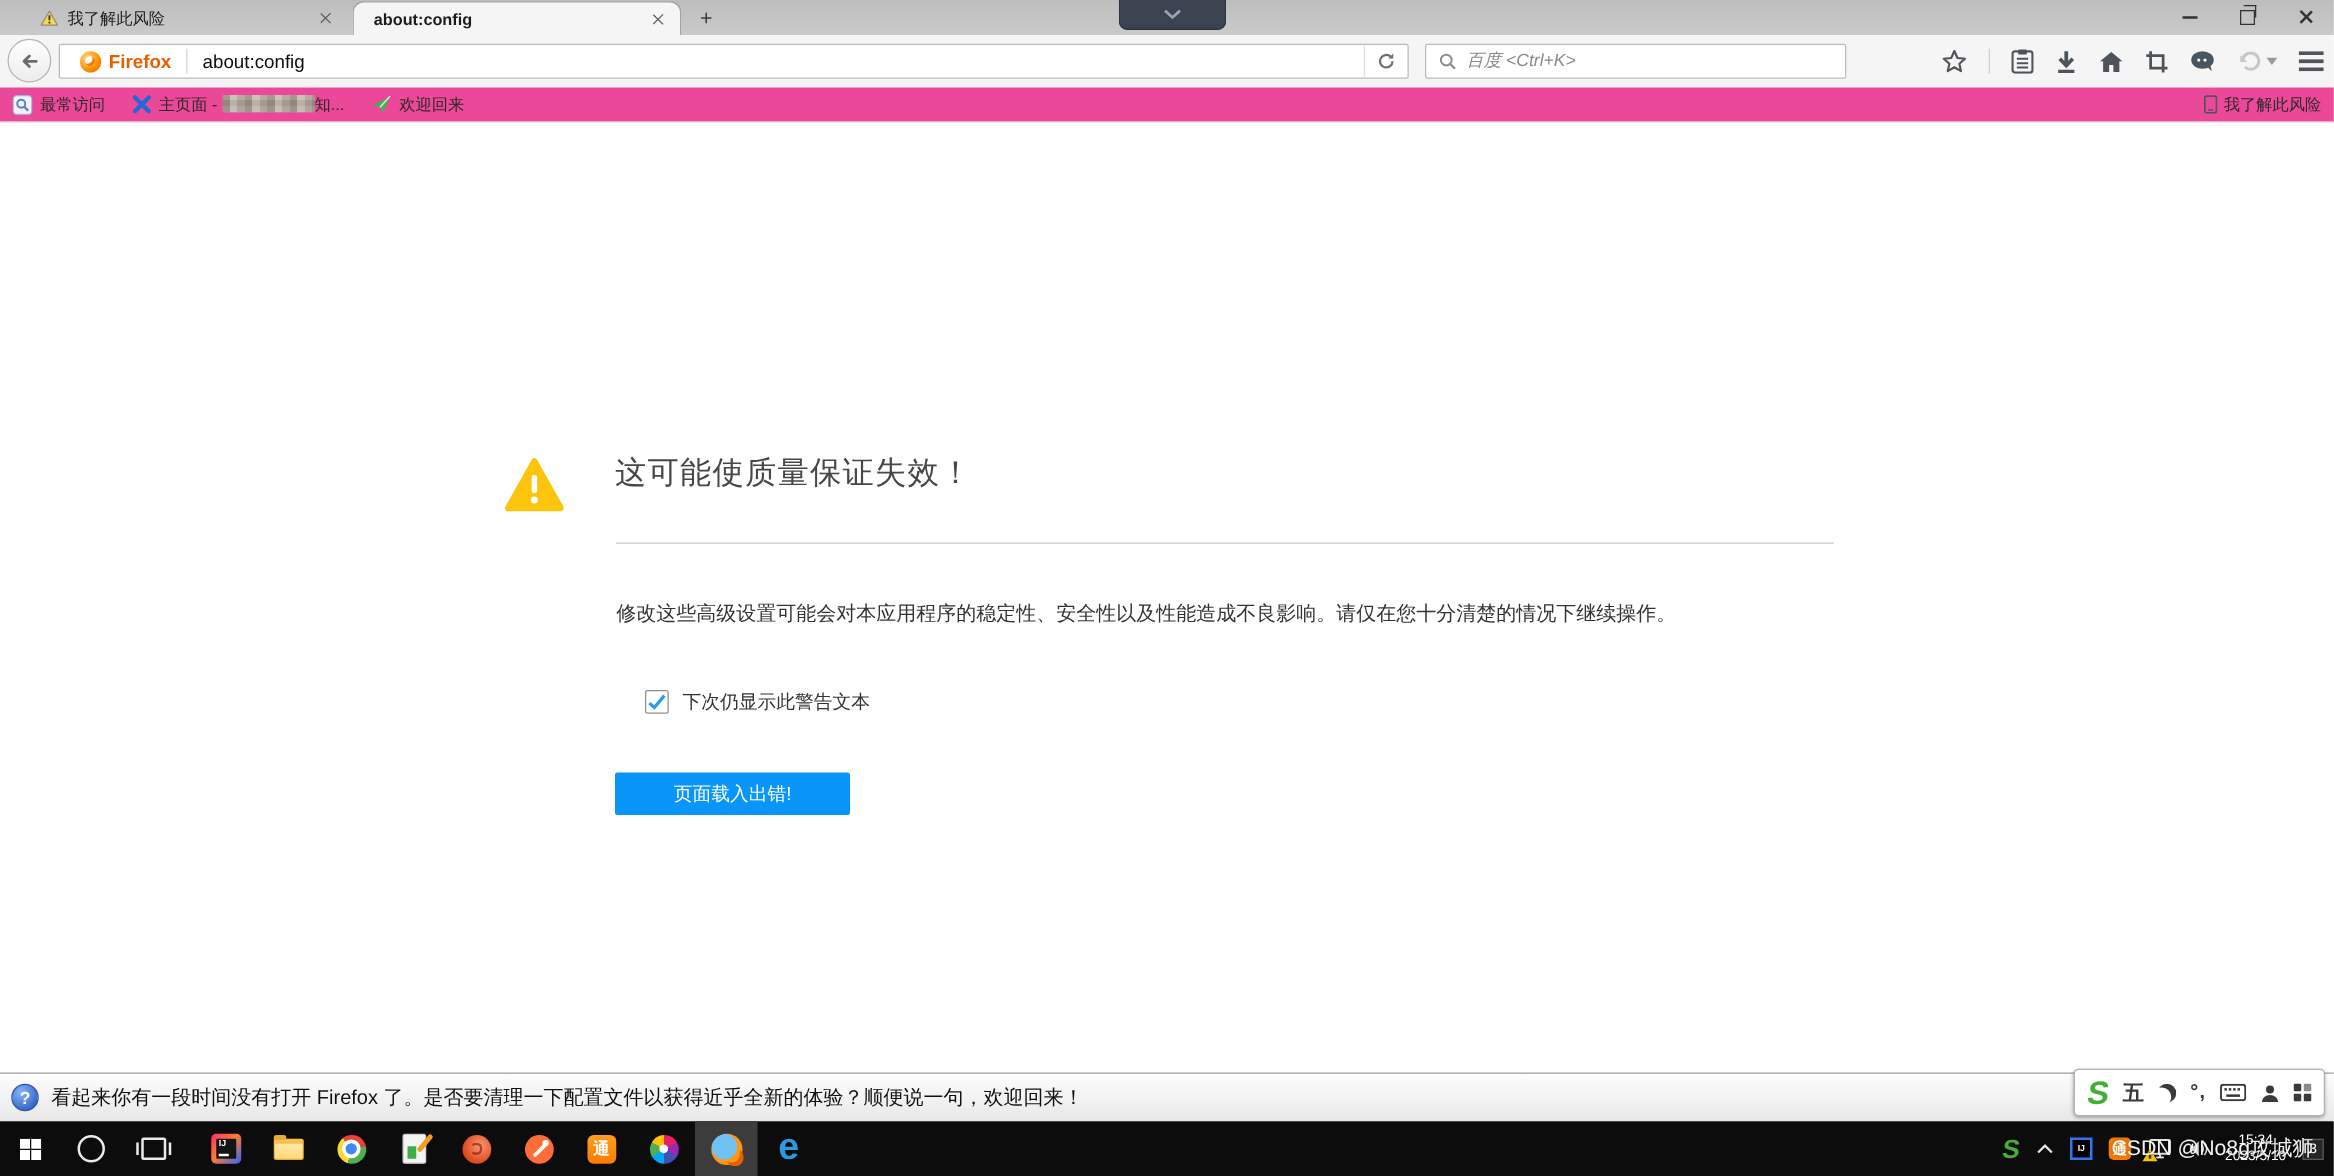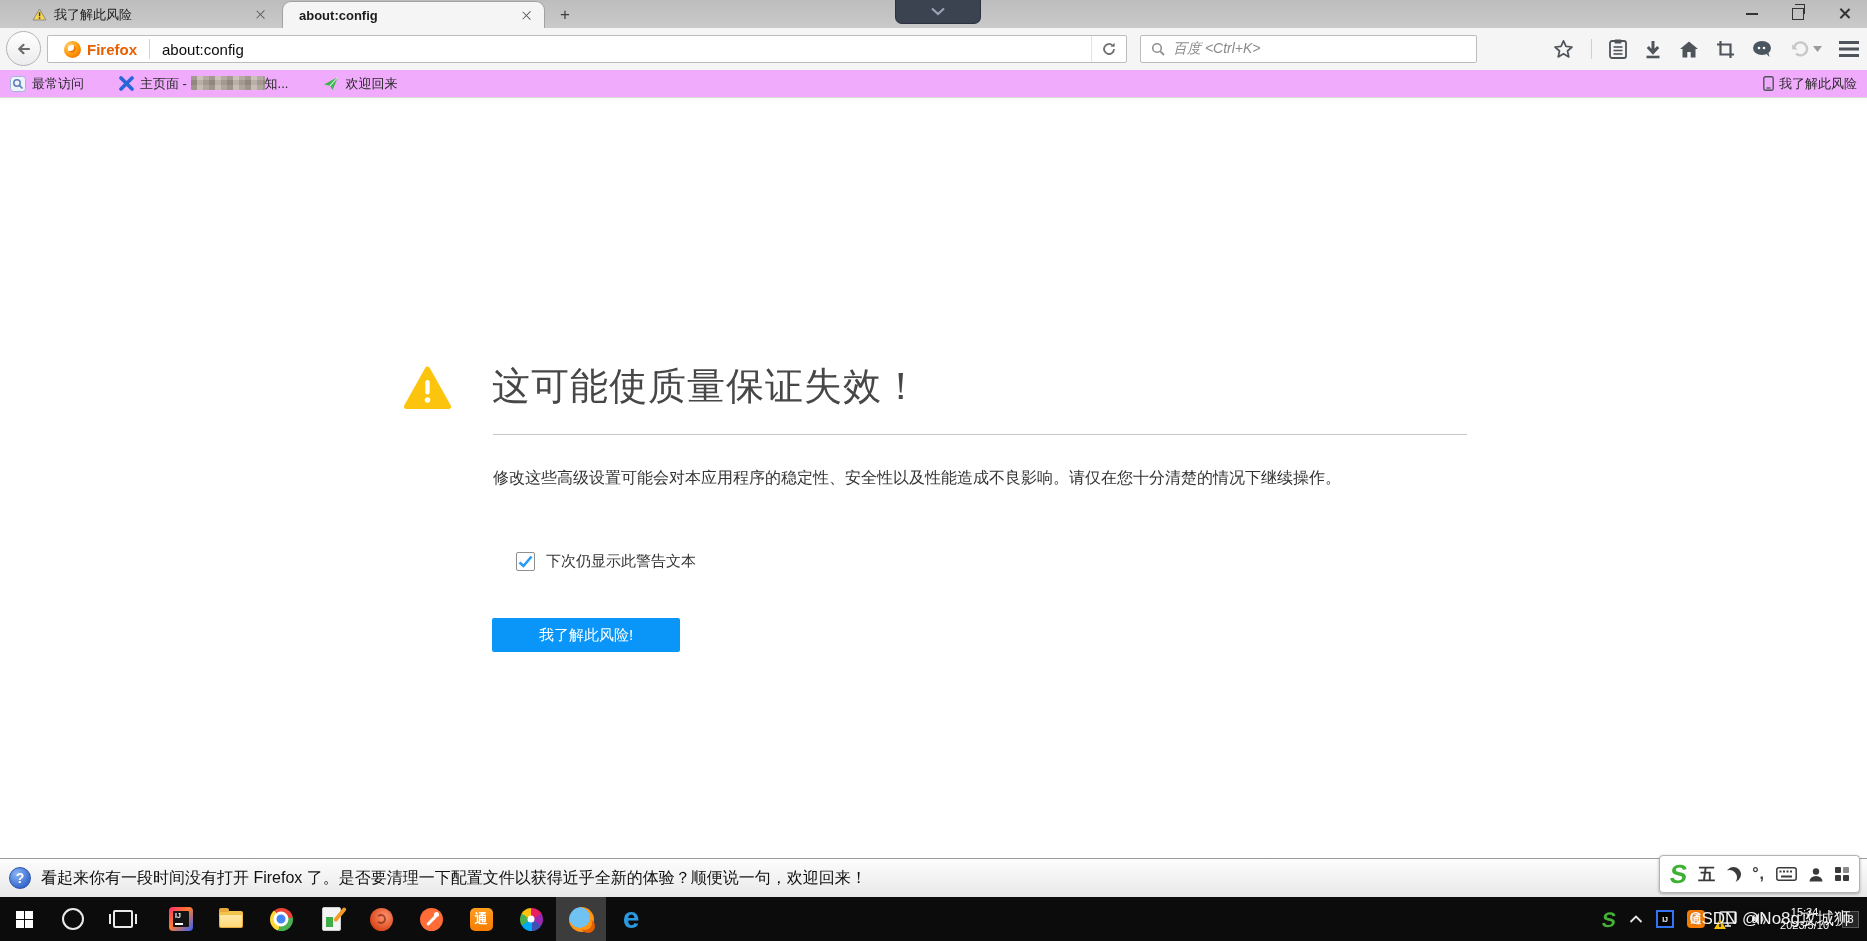--- a/index.html
+++ b/index.html
@@ -60,37 +60,37 @@
     border-left:1px solid #e3e3e3;padding:0 9px;}
   .searchbar{position:absolute;left:1140px;top:7px;width:337px;height:28px;background:#fff;
     border:1px solid #bcbcbe;border-radius:2px;box-sizing:border-box;
     display:flex;align-items:center;padding:0 10px;gap:8px;}
   .search-ph{font-size:14px;font-style:italic;color:#8b8b8b;text-align:right;}
   .navicons{position:absolute;right:8px;top:0;height:42px;display:flex;align-items:center;gap:17px;}
   .nav-sep{width:1px;height:20px;background:#cfcfcf;}
   .undo-group{display:flex;align-items:center;gap:4px;}
 
   
-  .bmbar{position:absolute;left:0;top:70px;width:100%;height:28px;background:#f0abfc;
+  .bmbar{position:absolute;left:0;top:70px;width:100%;height:28px;background:#ec4899;
     border-bottom:1px solid #d8d8d8;box-sizing:border-box;
-    display:flex;padding:0 10px;gap:35px;font-size:13px;color:#2a2a2a;}
+    display:flex;padding:0 10px;gap:22px;font-size:13px;color:#2a2a2a;}
   .bm-item{display:flex;align-items:center;gap:6px;white-space:nowrap;}
   .bm-right{margin-left:auto;display:flex;align-items:center;gap:5px;}
   .mosaic{display:inline-block;width:74px;height:14px;vertical-align:-2px;border-radius:1px;
     background:
       repeating-linear-gradient(90deg,rgba(120,105,95,.55) 0 6px,rgba(190,180,172,.55) 6px 12px,rgba(150,138,128,.55) 12px 18px),
       repeating-linear-gradient(0deg,#cfc8c2 0 5px,#b5aaa2 5px 10px,#d9d4cf 10px 14px);}
 
   
   .content{position:absolute;left:0;top:98px;width:100%;height:760px;background:#fff;}
   .warn-tri{position:absolute;left:404px;top:268px;}
-  .page-heading{position:absolute;left:492px;top:263px;font-size:38px;font-weight:300;
+  .page-heading{position:absolute;left:492px;top:263px;font-size:25px;font-weight:300;
     color:#474749;letter-spacing:1px;white-space:nowrap;}
   .heading-rule{position:absolute;left:493px;top:336px;width:974px;border-top:1px solid #c6c6c6;}
-  .page-body{position:absolute;left:493px;top:367px;width:978px;font-size:16px;
+  .page-body{position:absolute;left:493px;top:381px;width:978px;font-size:16px;
     line-height:26px;color:#333333;}
   .chk-row{position:absolute;left:492px;top:454px;display:flex;align-items:center;gap:11px;padding-left:24px;}
   .chk-box{width:19px;height:19px;background:#fff;border:1px solid #8f8f8f;border-radius:2px;
     display:flex;align-items:center;justify-content:center;box-sizing:border-box;}
   .chk-label{font-size:15px;color:#333;}
   .risk-btn{position:absolute;left:492px;top:520px;width:188px;height:34px;
     background:#0996f8;border:none;border-radius:2px;color:#fff;font-size:15px;
     font-family:inherit;display:flex;align-items:center;justify-content:center;}
 
   
@@ -358,21 +358,21 @@
   <div class="heading-rule"></div>
   <div class="page-body">修改这些高级设置可能会对本应用程序的稳定性、安全性以及性能造成不良影响。请仅在您十分清楚的情况下继续操作。</div>
   <div class="chk-row">
     <span class="chk-box">
       <svg width="15" height="13" viewBox="0 0 15 13">
           <polyline points="1.5,7.5 5.5,11 13.5,1.5" fill="none" stroke="#2a9bf5" stroke-width="2.6"></polyline>
         </svg>
     </span>
     <span class="chk-label">下次仍显示此警告文本</span>
   </div>
-  <button class="risk-btn">我了解此风险!</button>
+  <button class="risk-btn">页面载入出错!</button>
 </div>
 
 <div class="notifbar">
   <span class="q-icon">?</span>
   <span class="notif-text">看起来你有一段时间没有打开 Firefox 了。是否要清理一下配置文件以获得近乎全新的体验？顺便说一句，欢迎回来！</span>
 </div>
 
 <div class="ime">
   <span class="ime-s">S</span>
   <span class="ime-mode">五</span>

